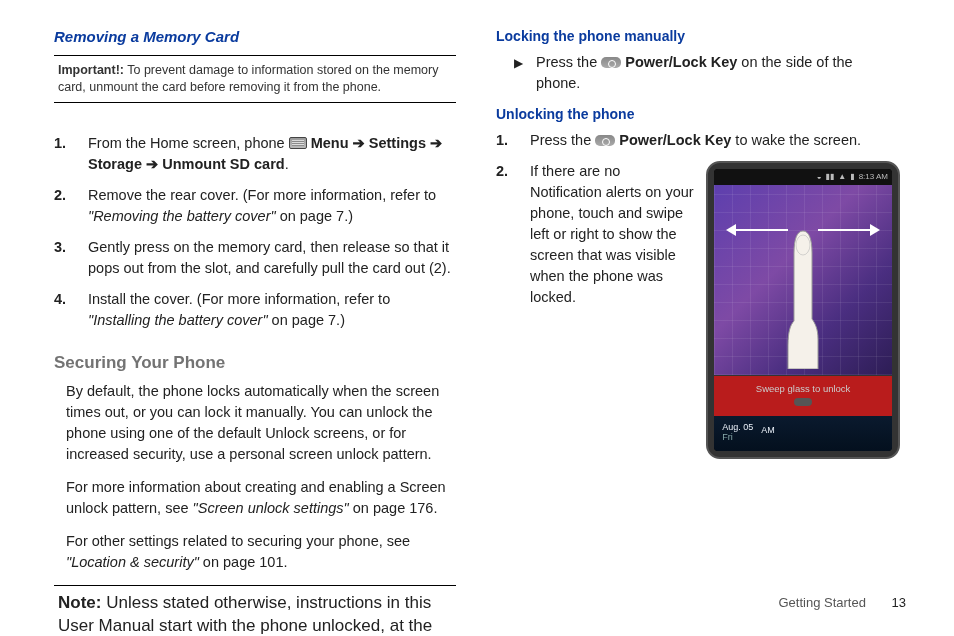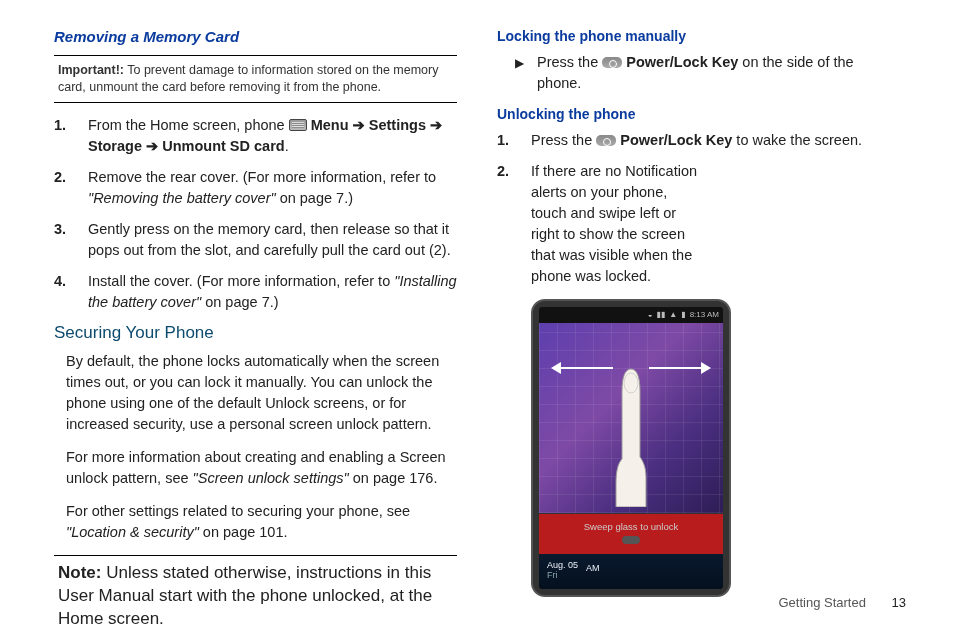--- a/index.html
+++ b/index.html
@@ -21,21 +21,21 @@
     font-size: 15px;
     margin-bottom: 10px;
   }
   .important-box {
     border-top: 1.5px solid #000;
     border-bottom: 1.5px solid #000;
     padding: 6px 4px;
     font-size: 12.5px;
     line-height: 1.35;
     color: #333;
-    margin-bottom: 12px;
+    margin-bottom: 30px;
   }
   .important-box .label { font-weight: bold; }
   ol.steps { list-style: none; padding-left: 34px; }
   ol.steps > li {
     position: relative;
     font-size: 14.5px;
     line-height: 1.45;
     margin-bottom: 10px;
     color: #222;
   }
@@ -57,24 +57,24 @@
   }
   .menu-icon::before {
     content: "";
     position: absolute;
     left: 2px; right: 2px; top: 2px; bottom: 2px;
     background: repeating-linear-gradient(#fff,#fff 1px,#777 1px,#777 2px);
     opacity: .6;
   }
   .arrow { font-weight: bold; }
   .h-securing {
-    font-weight: normal;
-    color: #0c4a6e;
+    font-weight: bold;
+    color: #737373;
     font-size: 17px;
-    margin: 10px 0 8px 0;
+    margin: 22px 0 8px 0;
   }
   .para {
     font-size: 14.5px;
     line-height: 1.45;
     margin: 0 0 12px 12px;
     color: #222;
   }
   .note-box {
     border-top: 1.5px solid #000;
     border-bottom: 1.5px solid #000;
@@ -110,21 +110,21 @@
     position: relative;
   }
   .power-icon::after {
     content: "";
     position: absolute;
     left: 7px; top: 2.5px;
     width: 6px; height: 6px;
     border: 1px solid #fff;
     border-radius: 50%;
   }
-  .col2-row { display: flex; gap: 12px; align-items: flex-start; flex-direction: column; }
+  .col2-row { display: flex; gap: 12px; align-items: flex-start; }
   .col2-text { width: 170px; font-size: 14.5px; line-height: 1.45; }
   .phone-wrap {
     width: 200px;
     border: 2px solid #555;
     border-radius: 14px;
     padding: 6px;
     background: #333;
   }
   .phone-screen {
     width: 100%;

